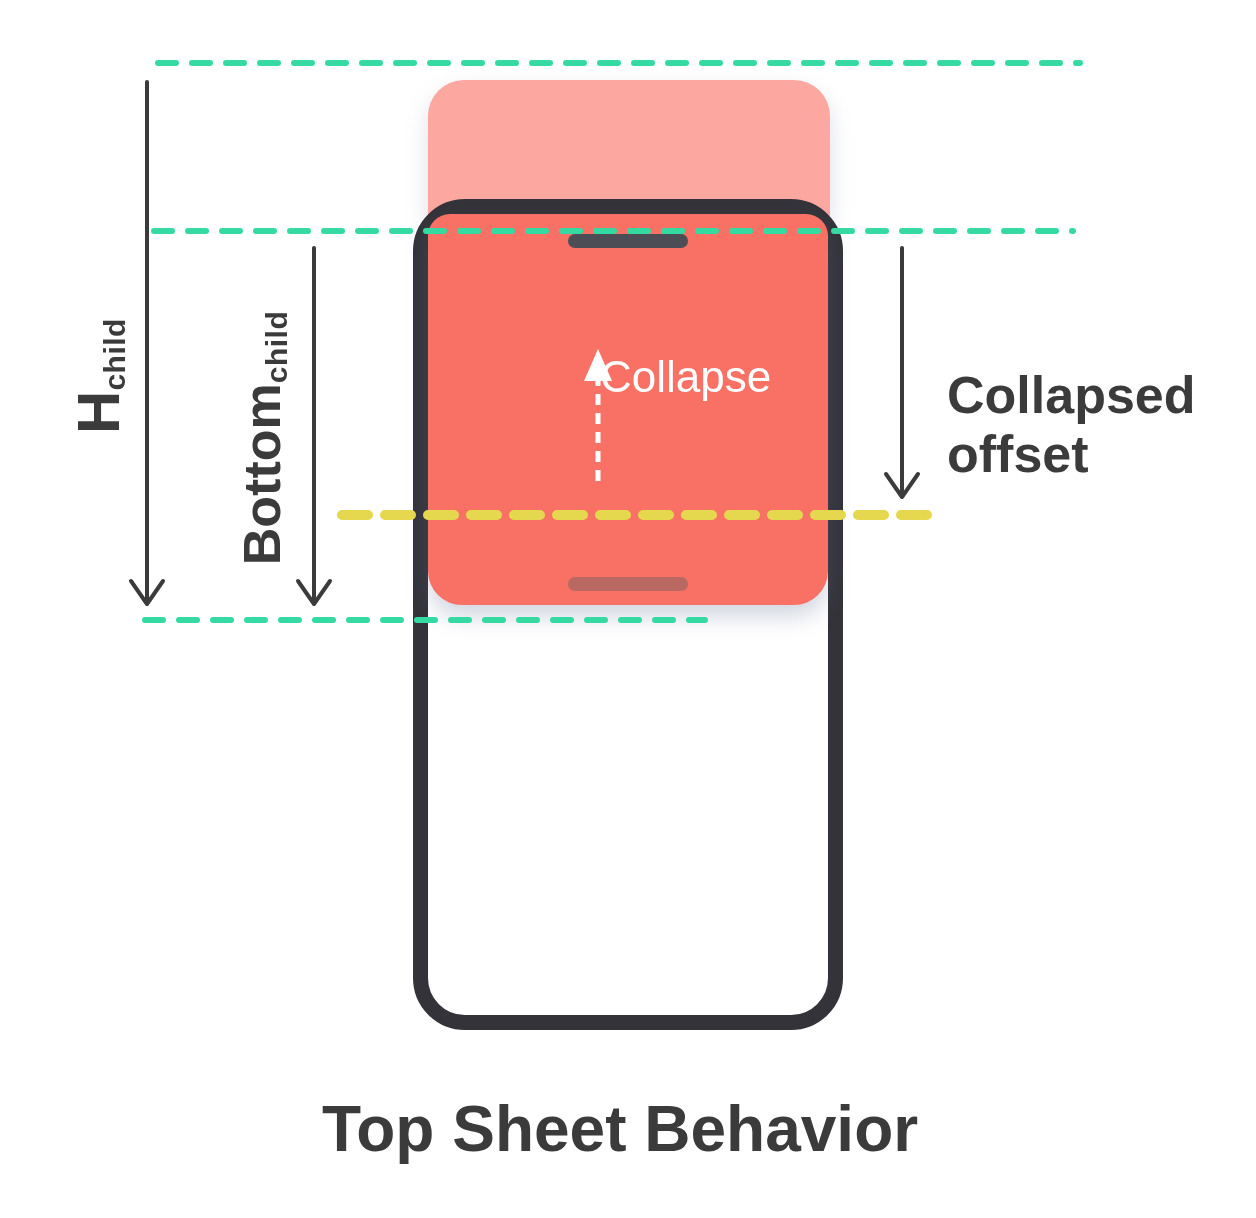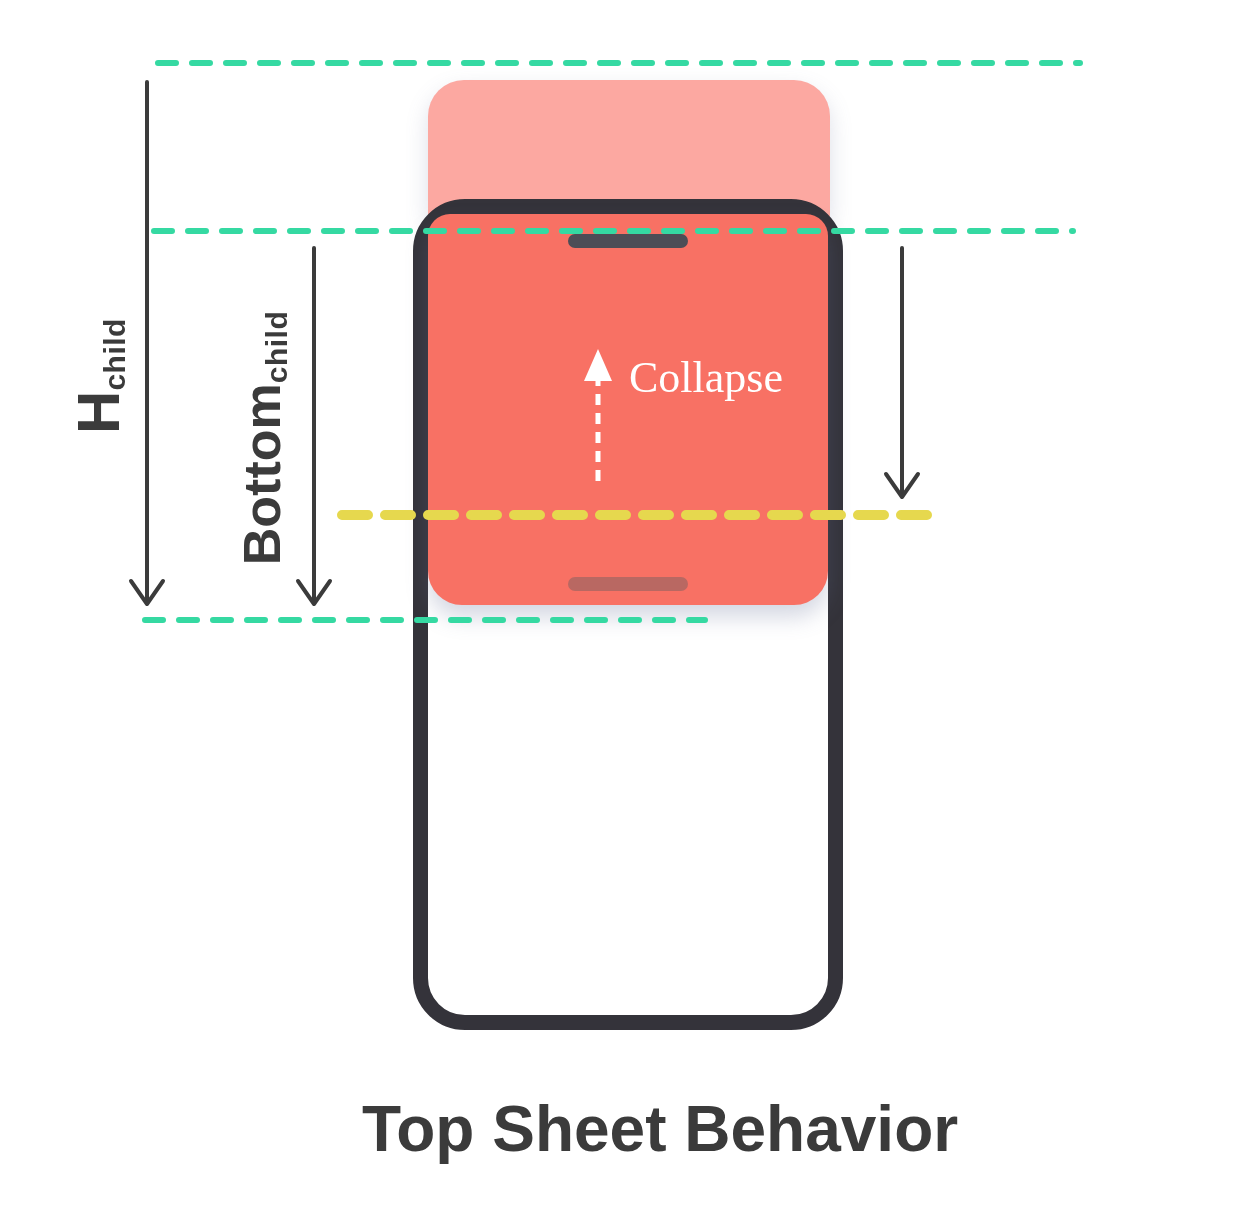--- a/index.html
+++ b/index.html
@@ -78,41 +78,39 @@
   .lbl-main  { font-size: 60px; font-weight: 700; }
   .lbl-main2 { font-size: 52px; font-weight: 700; }
   .lbl-main3 { font-size: 64px; font-weight: 700; }
   .lbl-sub {
     font-size: 30px;
     font-weight: 700;
     vertical-align: -0.22em;
     letter-spacing: 0.5px;
   }
   .collapse-label {
-    left: 629px; top: 352px;
+    left: 600px; top: 352px;
     font-size: 44px;
     font-weight: 500;
     color: var(--arrow-white);
-    font-family: Liberation Serif, serif;
   }
   .h-peek-label { left: 956px; top: 272px; }
   .collapsed-offset-label {
     left: 947px; top: 366px;
     width: 270px;
     font-size: 52px;
     font-weight: 600;
     line-height: 1.13;
     white-space: normal;
   }
   .title {
     left: 620px; top: 1092px;
     transform: translateX(-50%);
     font-size: 64px;
     font-weight: 700;
-    margin-left: 40px;
   }
 </style>
 </head>
 <body>
 
 <div class="canvas">
 
   <div class="pink-sheet"></div>
 
   <div class="phone"></div>
@@ -153,18 +151,19 @@
 
   <div class="label rot" style="left:98px; top:376px">
     <span class="lbl-main">H</span><span class="lbl-sub">child</span>
   </div>
 
   <div class="label rot" style="left:263px; top:438px">
     <span class="lbl-main2">Bottom</span><span class="lbl-sub">child</span>
   </div>
 
 
+  <div class="label collapsed-offset-label">Collapsed offset</div>
 
   <div class="label collapse-label">Collapse</div>
 
   <div class="label title">Top Sheet Behavior</div>
 
 </div>
 
 </body></html>

